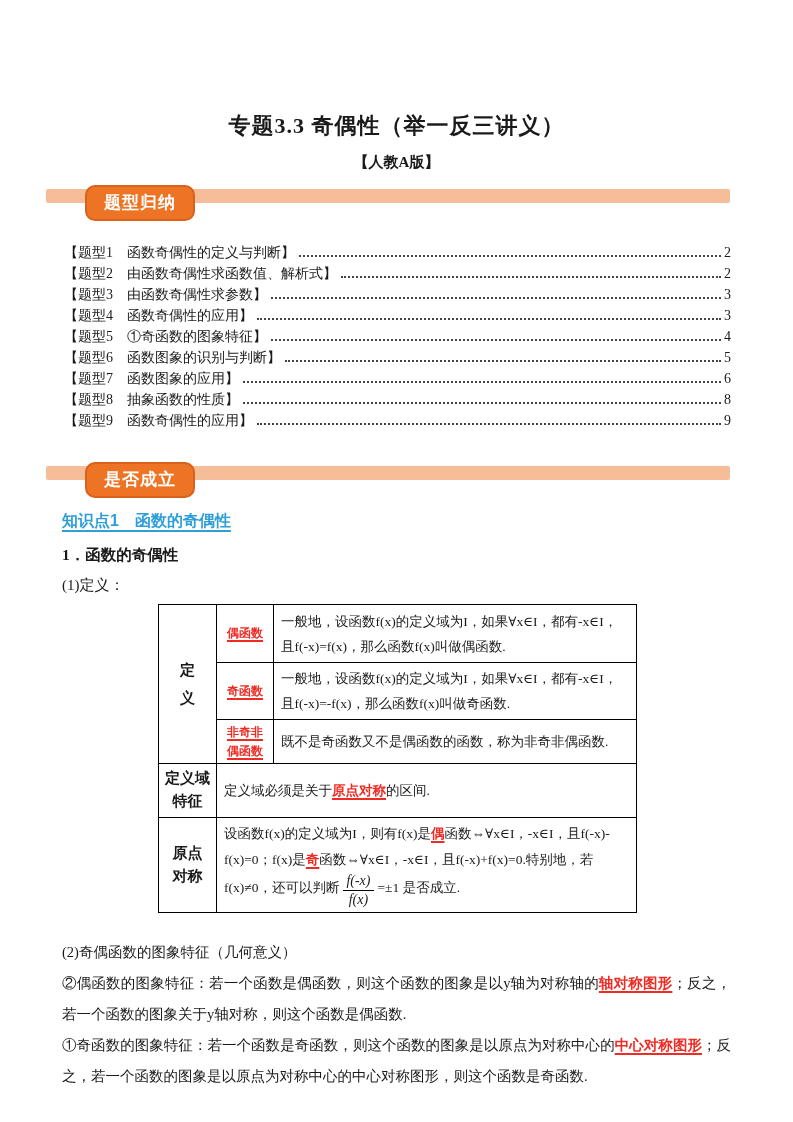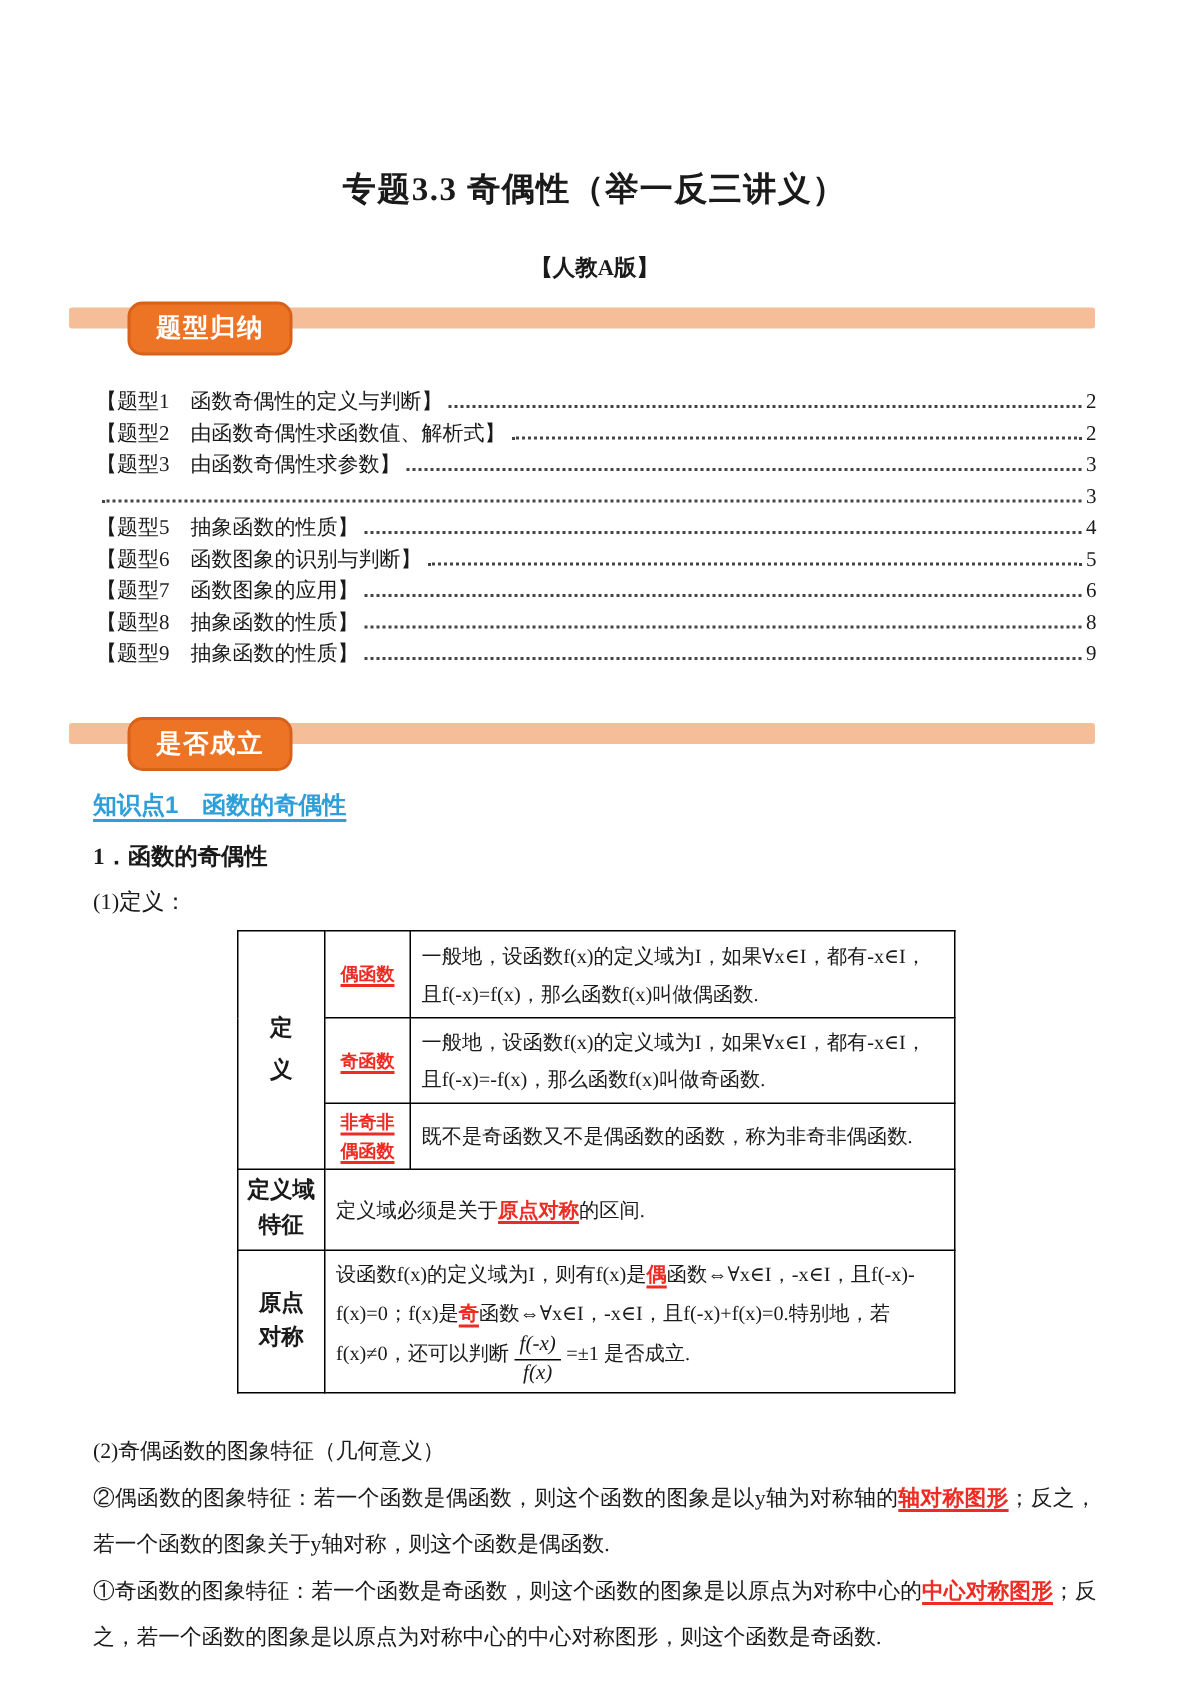--- a/index.html
+++ b/index.html
@@ -23,21 +23,21 @@
   }
   .doc-title {
     padding-top: 112px;
     text-align: center;
     font-size: 22px;
     font-weight: bold;
     line-height: 28px;
     letter-spacing: 1px;
   }
   .edition {
-    margin-top: 29px;
+    margin-top: 13px;
     text-align: center;
     font-size: 15px;
     font-weight: bold;
   }
   .banner { position: relative; height: 37px; }
   .banner-1 { margin-top: 9px; }
   .banner-2 { margin-top: 27px; }
   .banner-bar {
     position: absolute;
     left: 46px;
@@ -177,45 +177,46 @@
         <span class="toc-label">【题型2　由函数奇偶性求函数值、解析式】</span>
         <span class="toc-dots"></span>
         <span class="toc-page">2</span>
       </div>
     <div class="toc-row">
         <span class="toc-label">【题型3　由函数奇偶性求参数】</span>
         <span class="toc-dots"></span>
         <span class="toc-page">3</span>
       </div>
     <div class="toc-row">
+        <span class="toc-label">【题型4　函数奇偶性的应用】</span>
         <span class="toc-dots"></span>
         <span class="toc-page">3</span>
       </div>
     <div class="toc-row">
-        <span class="toc-label">【题型5　抽象函数的性质】</span>
+        <span class="toc-label">【题型5　①奇函数的图象特征】</span>
         <span class="toc-dots"></span>
         <span class="toc-page">4</span>
       </div>
     <div class="toc-row">
         <span class="toc-label">【题型6　函数图象的识别与判断】</span>
         <span class="toc-dots"></span>
         <span class="toc-page">5</span>
       </div>
     <div class="toc-row">
         <span class="toc-label">【题型7　函数图象的应用】</span>
         <span class="toc-dots"></span>
         <span class="toc-page">6</span>
       </div>
     <div class="toc-row">
         <span class="toc-label">【题型8　抽象函数的性质】</span>
         <span class="toc-dots"></span>
         <span class="toc-page">8</span>
       </div>
     <div class="toc-row">
-        <span class="toc-label">【题型9　抽象函数的性质】</span>
+        <span class="toc-label">【题型9　函数奇偶性的应用】</span>
         <span class="toc-dots"></span>
         <span class="toc-page">9</span>
       </div>
   </div>
 
   <div class="banner banner-2">
     <div class="banner-bar"></div>
     <div class="banner-badge">是否成立</div>
   </div>
 

